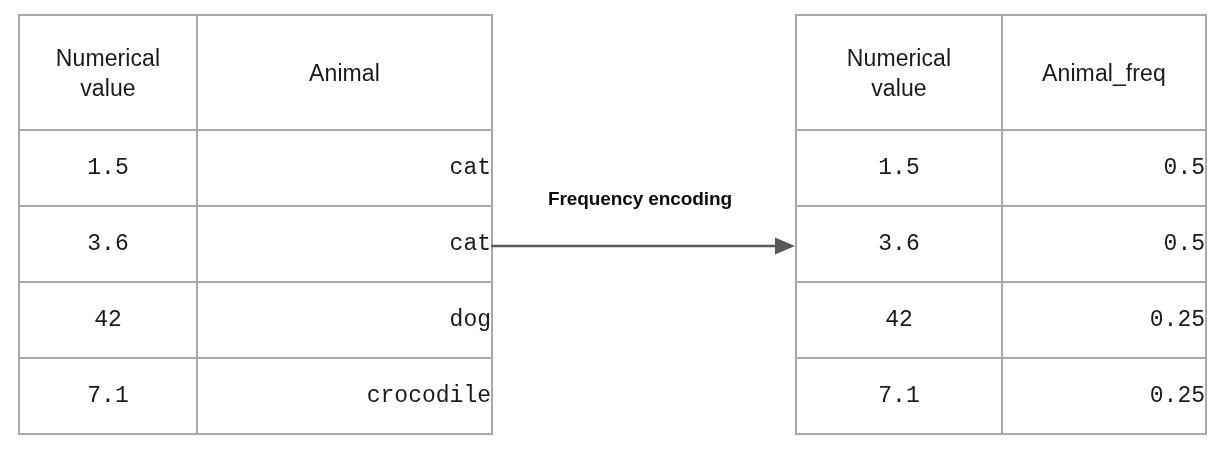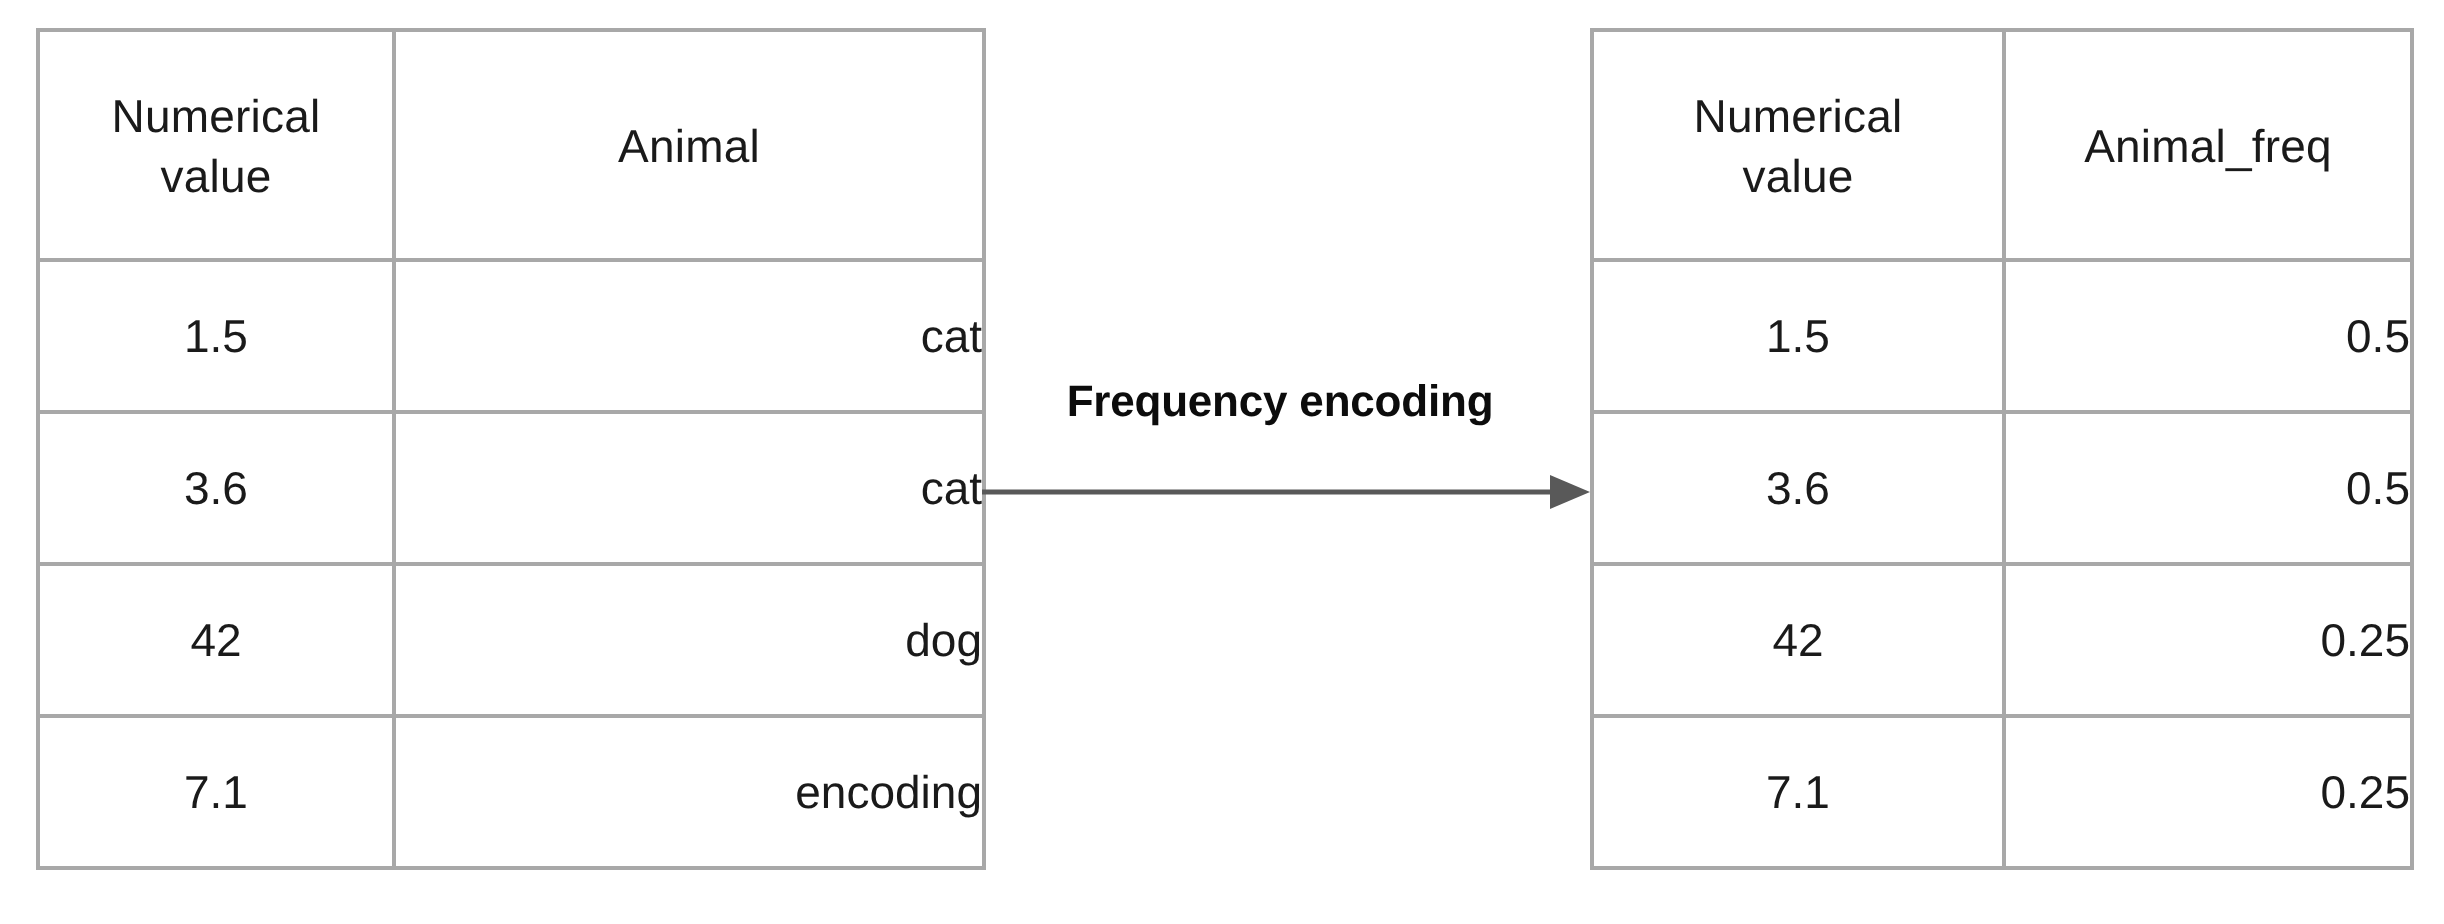--- a/index.html
+++ b/index.html
@@ -45,20 +45,21 @@
   .hdr-stack {
     display: block;
     padding: 0 6px;
   }
 
   
   .cell {
     height: 74px;
     font-size: 23px;
     vertical-align: middle;
+    font-family: Liberation Mono, monospace;
   }
   .cell-num {
     text-align: center;
     padding-bottom: 14px;
   }
   .cell-txt {
     text-align: right;
     padding-left: 18px;
     padding-bottom: 14px;
   }
@@ -80,21 +81,21 @@
     top: 188px;
     width: 308px;
     height: 80px;
   }
   #transform-label {
     position: absolute;
     left: 0;
     top: 0;
     width: 302px;
     text-align: center;
-    font-size: 22px;
+    font-size: 19px;
     font-weight: bold;
     color: #0c0c0c;
     letter-spacing: -0.1px;
     white-space: nowrap;
   }
   #transform-arrow {
     position: absolute;
     left: 0;
     top: 46px;
     width: 308px;
@@ -130,21 +131,21 @@
       <tr>
         <td class="cell cell-num">3.6</td>
         <td class="cell cell-txt">cat</td>
       </tr>
       <tr>
         <td class="cell cell-num">42</td>
         <td class="cell cell-txt">dog</td>
       </tr>
       <tr>
         <td class="cell cell-num">7.1</td>
-        <td class="cell cell-txt">encoding</td>
+        <td class="cell cell-txt">crocodile</td>
       </tr>
     </tbody>
   </table>
 
   <div id="transform-group">
     <div id="transform-label">Frequency encoding</div>
     <svg id="transform-arrow" viewBox="0 0 308 24">
       <line x1="2" y1="12" x2="288" y2="12" stroke="#595959" stroke-width="2.4"></line>
       <polygon points="286,3.5 306,12 286,20.5" fill="#595959"></polygon>
     </svg>

